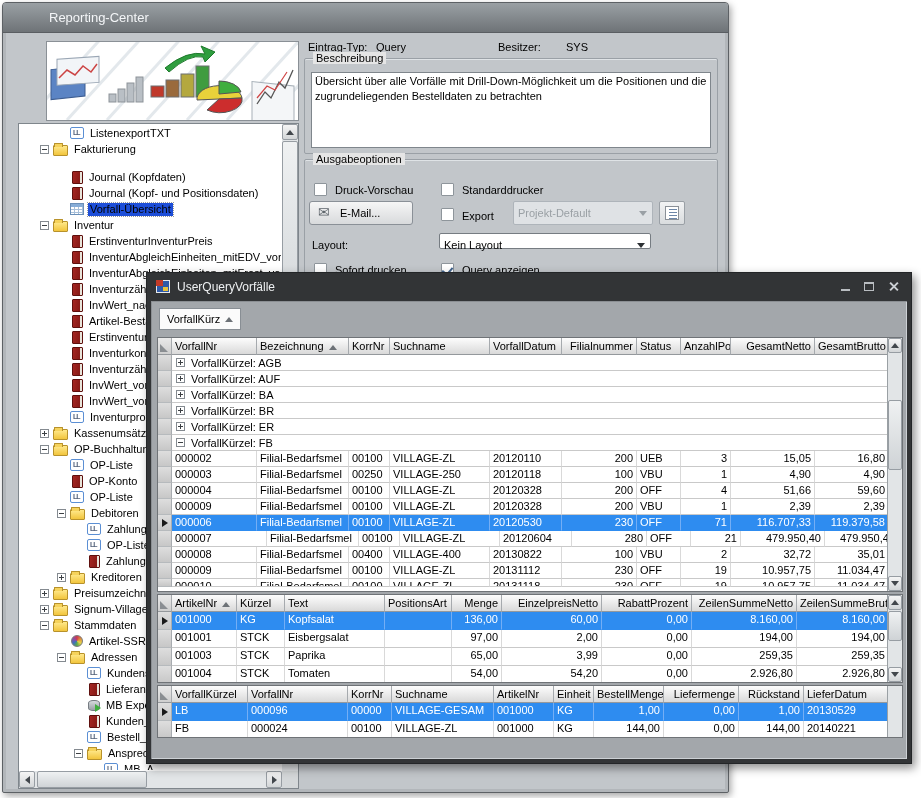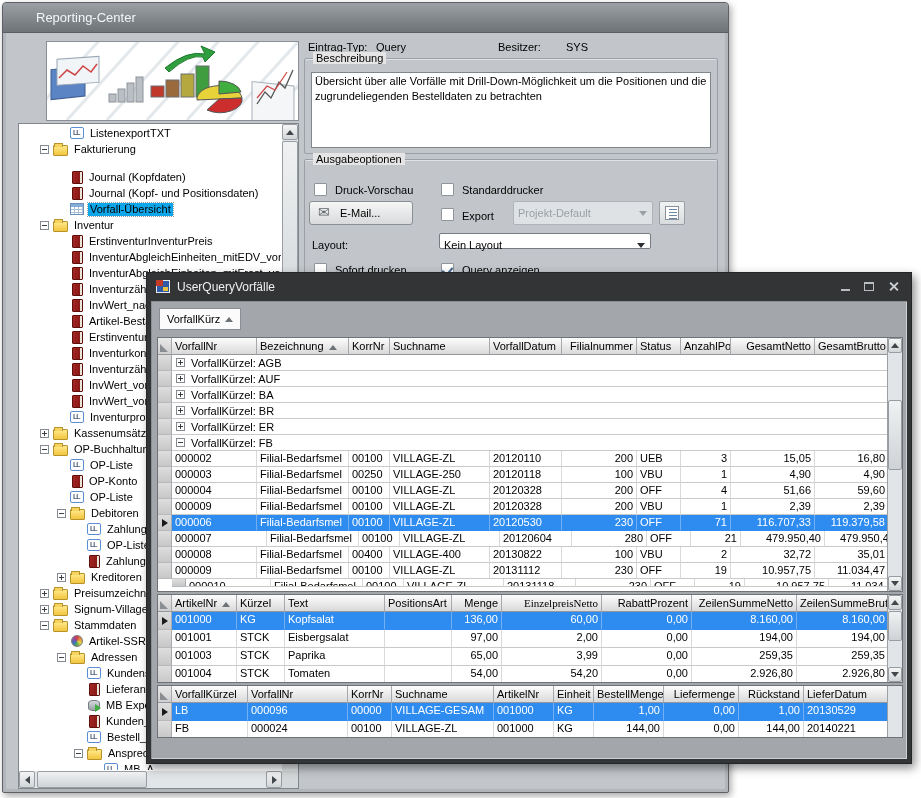--- a/index.html
+++ b/index.html
@@ -6,32 +6,32 @@
   html,body { width: 921px; height: 798px; background:#fff; overflow:hidden;
     font-family:"Liberation Sans", sans-serif; font-size:11px; color:#000; }
 
   
   .win-main { position:absolute; left:2px; top:2px; width:727px; height:791px;
     background:#c2c6ca; border:1px solid #5d6165; border-radius:4px 4px 2px 2px;
     box-shadow:2px 3px 7px rgba(0,0,0,.35), inset 0 0 0 3px #b2b6ba; }
   .mw-title { position:absolute; top:0; left:0; right:0; height:30px;
     background:linear-gradient(#9aa0a4,#6e7377); border-radius:3px 3px 0 0;
     border-bottom:1px solid #5a5e62; color:#f4f6f8; font-size:13px;
-    line-height:29px; padding-left:33px; }
+    line-height:29px; padding-left:46px; }
 
   .banner { position:absolute; left:43px; top:38px; width:253px; height:80px;
     background:#fff; border:1px solid #8a9096; overflow:hidden; }
 
   
   .tree { position:absolute; left:15px; top:120px; width:281px; height:666px;
     background:#fff; border:1px solid #7f868c; overflow:hidden; }
   .trows { position:absolute; left:1px; top:1px; right:17px; bottom:18px; overflow:hidden; }
   .trow { height:16px; display:flex; align-items:center; white-space:nowrap; overflow:hidden; }
   .tlabel { padding:0 2px; line-height:13px; }
-  .tsel { background:#0ea5e9; outline:1px dotted #9a9a9a; }
+  .tsel { background:#1d4ed8; outline:1px dotted #9a9a9a; }
   .expsp { width:13px; flex:none; }
   .expbox { width:9px; height:9px; border:1px solid #848a90; background:#fff;
     position:relative; margin-right:4px; flex:none; }
   .expbox::before { content:""; position:absolute; left:1px; right:1px; top:3px; height:1px; background:#3c4044; }
   .expbox.plus::after { content:""; position:absolute; top:1px; bottom:1px; left:3px; width:1px; background:#3c4044; }
   .ti { width:15px; height:13px; margin-right:4px; flex:none; position:relative; }
   .ti-folder { width:15px; height:11px; margin-top:2px; background:linear-gradient(#ffe98c,#f2c53d);
     border:1px solid #b8922b; border-radius:1px; }
   .ti-folder::before { content:""; position:absolute; top:-3px; left:0; width:7px; height:3px;
     background:#f6d35c; border:1px solid #b8922b; border-bottom:none; border-radius:1px 1px 0 0; }
@@ -654,21 +654,21 @@
             <div class="gcell" style="width: 92px;">Filial-Bedarfsmel</div>
             <div class="gcell" style="width: 41px;">00100</div>
             <div class="gcell" style="width: 100px;">VILLAGE-ZL</div>
             <div class="gcell" style="width: 72px;">20131112</div>
             <div class="gcell r" style="width: 75px;">230</div>
             <div class="gcell" style="width: 44px;">OFF</div>
             <div class="gcell r" style="width: 50px;">19</div>
             <div class="gcell r" style="width: 84px;">10.957,75</div>
             <div class="gcell r" style="width: 74px;">11.034,47</div>
           </div>
-          <div class="grow gpartial" style="height: 8px; padding-left: 14px;">
+          <div class="grow gpartial" style="height: 8px;">
             <div class="gind"></div>
             <div class="gcell" style="width: 85px;">000010</div>
             <div class="gcell" style="width: 92px;">Filial-Bedarfsmel</div>
             <div class="gcell" style="width: 41px;">00100</div>
             <div class="gcell" style="width: 100px;">VILLAGE-ZL</div>
             <div class="gcell" style="width: 72px;">20131118</div>
             <div class="gcell r" style="width: 75px;">230</div>
             <div class="gcell" style="width: 44px;">OFF</div>
             <div class="gcell r" style="width: 50px;">19</div>
             <div class="gcell r" style="width: 84px;">10.957,75</div>
@@ -687,21 +687,21 @@
             <span class="tri down"></span>
           </div>
       </div>
     <div class="ghead">
           <div class="gcorner"></div>
           <div class="ghcell" style="width: 65px;"><span>ArtikelNr</span><span class="sortup"></span></div>
           <div class="ghcell" style="width: 48px;"><span>Kürzel</span></div>
           <div class="ghcell" style="width: 100px;"><span>Text</span></div>
           <div class="ghcell" style="width: 67px;"><span>PositionsArt</span></div>
           <div class="ghcell r" style="width: 50px;"><span>Menge</span></div>
-          <div class="ghcell r" style="width: 100px; font-family: Liberation Serif, serif;"><span>EinzelpreisNetto</span></div>
+          <div class="ghcell r" style="width: 100px;"><span>EinzelpreisNetto</span></div>
           <div class="ghcell r" style="width: 90px;"><span>RabattProzent</span></div>
           <div class="ghcell r" style="width: 105px;"><span>ZeilenSummeNetto</span></div>
           <div class="ghcell r" style="width: 92px;"><span>ZeilenSummeBrutto</span></div>
         </div>
         <div class="gbody">
           <div class="grow gsel" style="height: 18px;">
             <div class="gind">
               <span class="rarrow"></span>
             </div>
             <div class="gcell" style="width: 65px;">001000</div>

